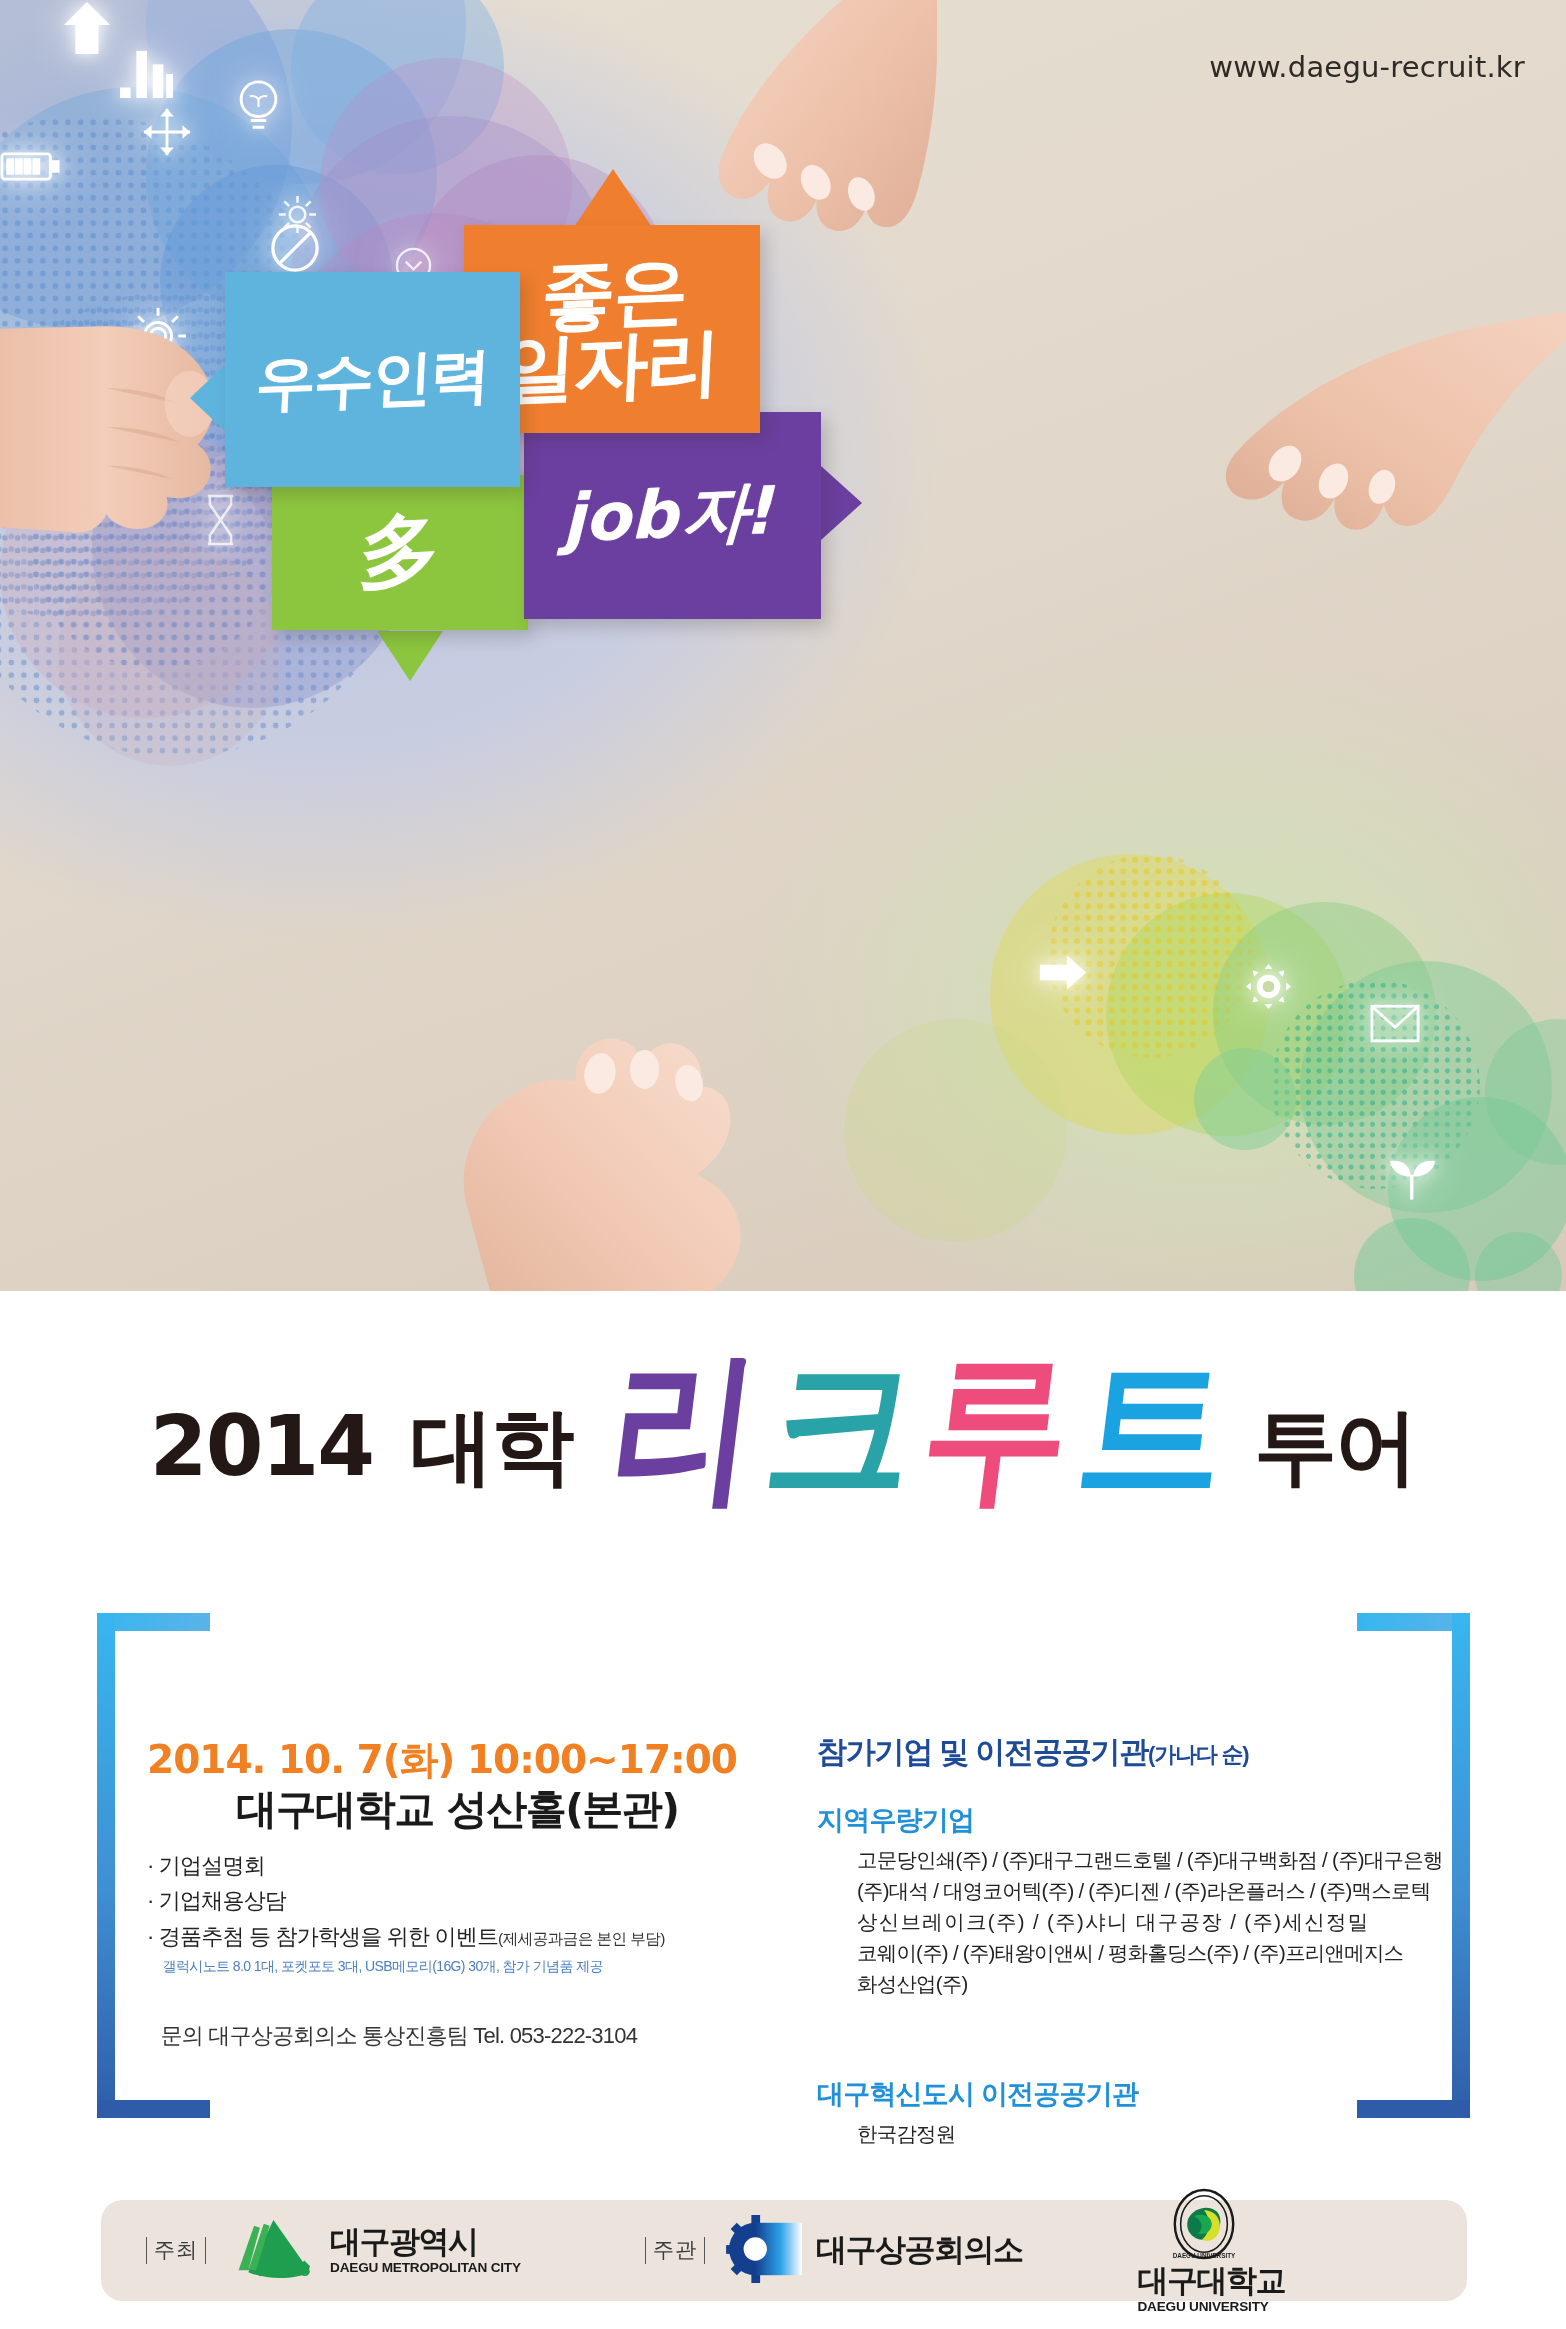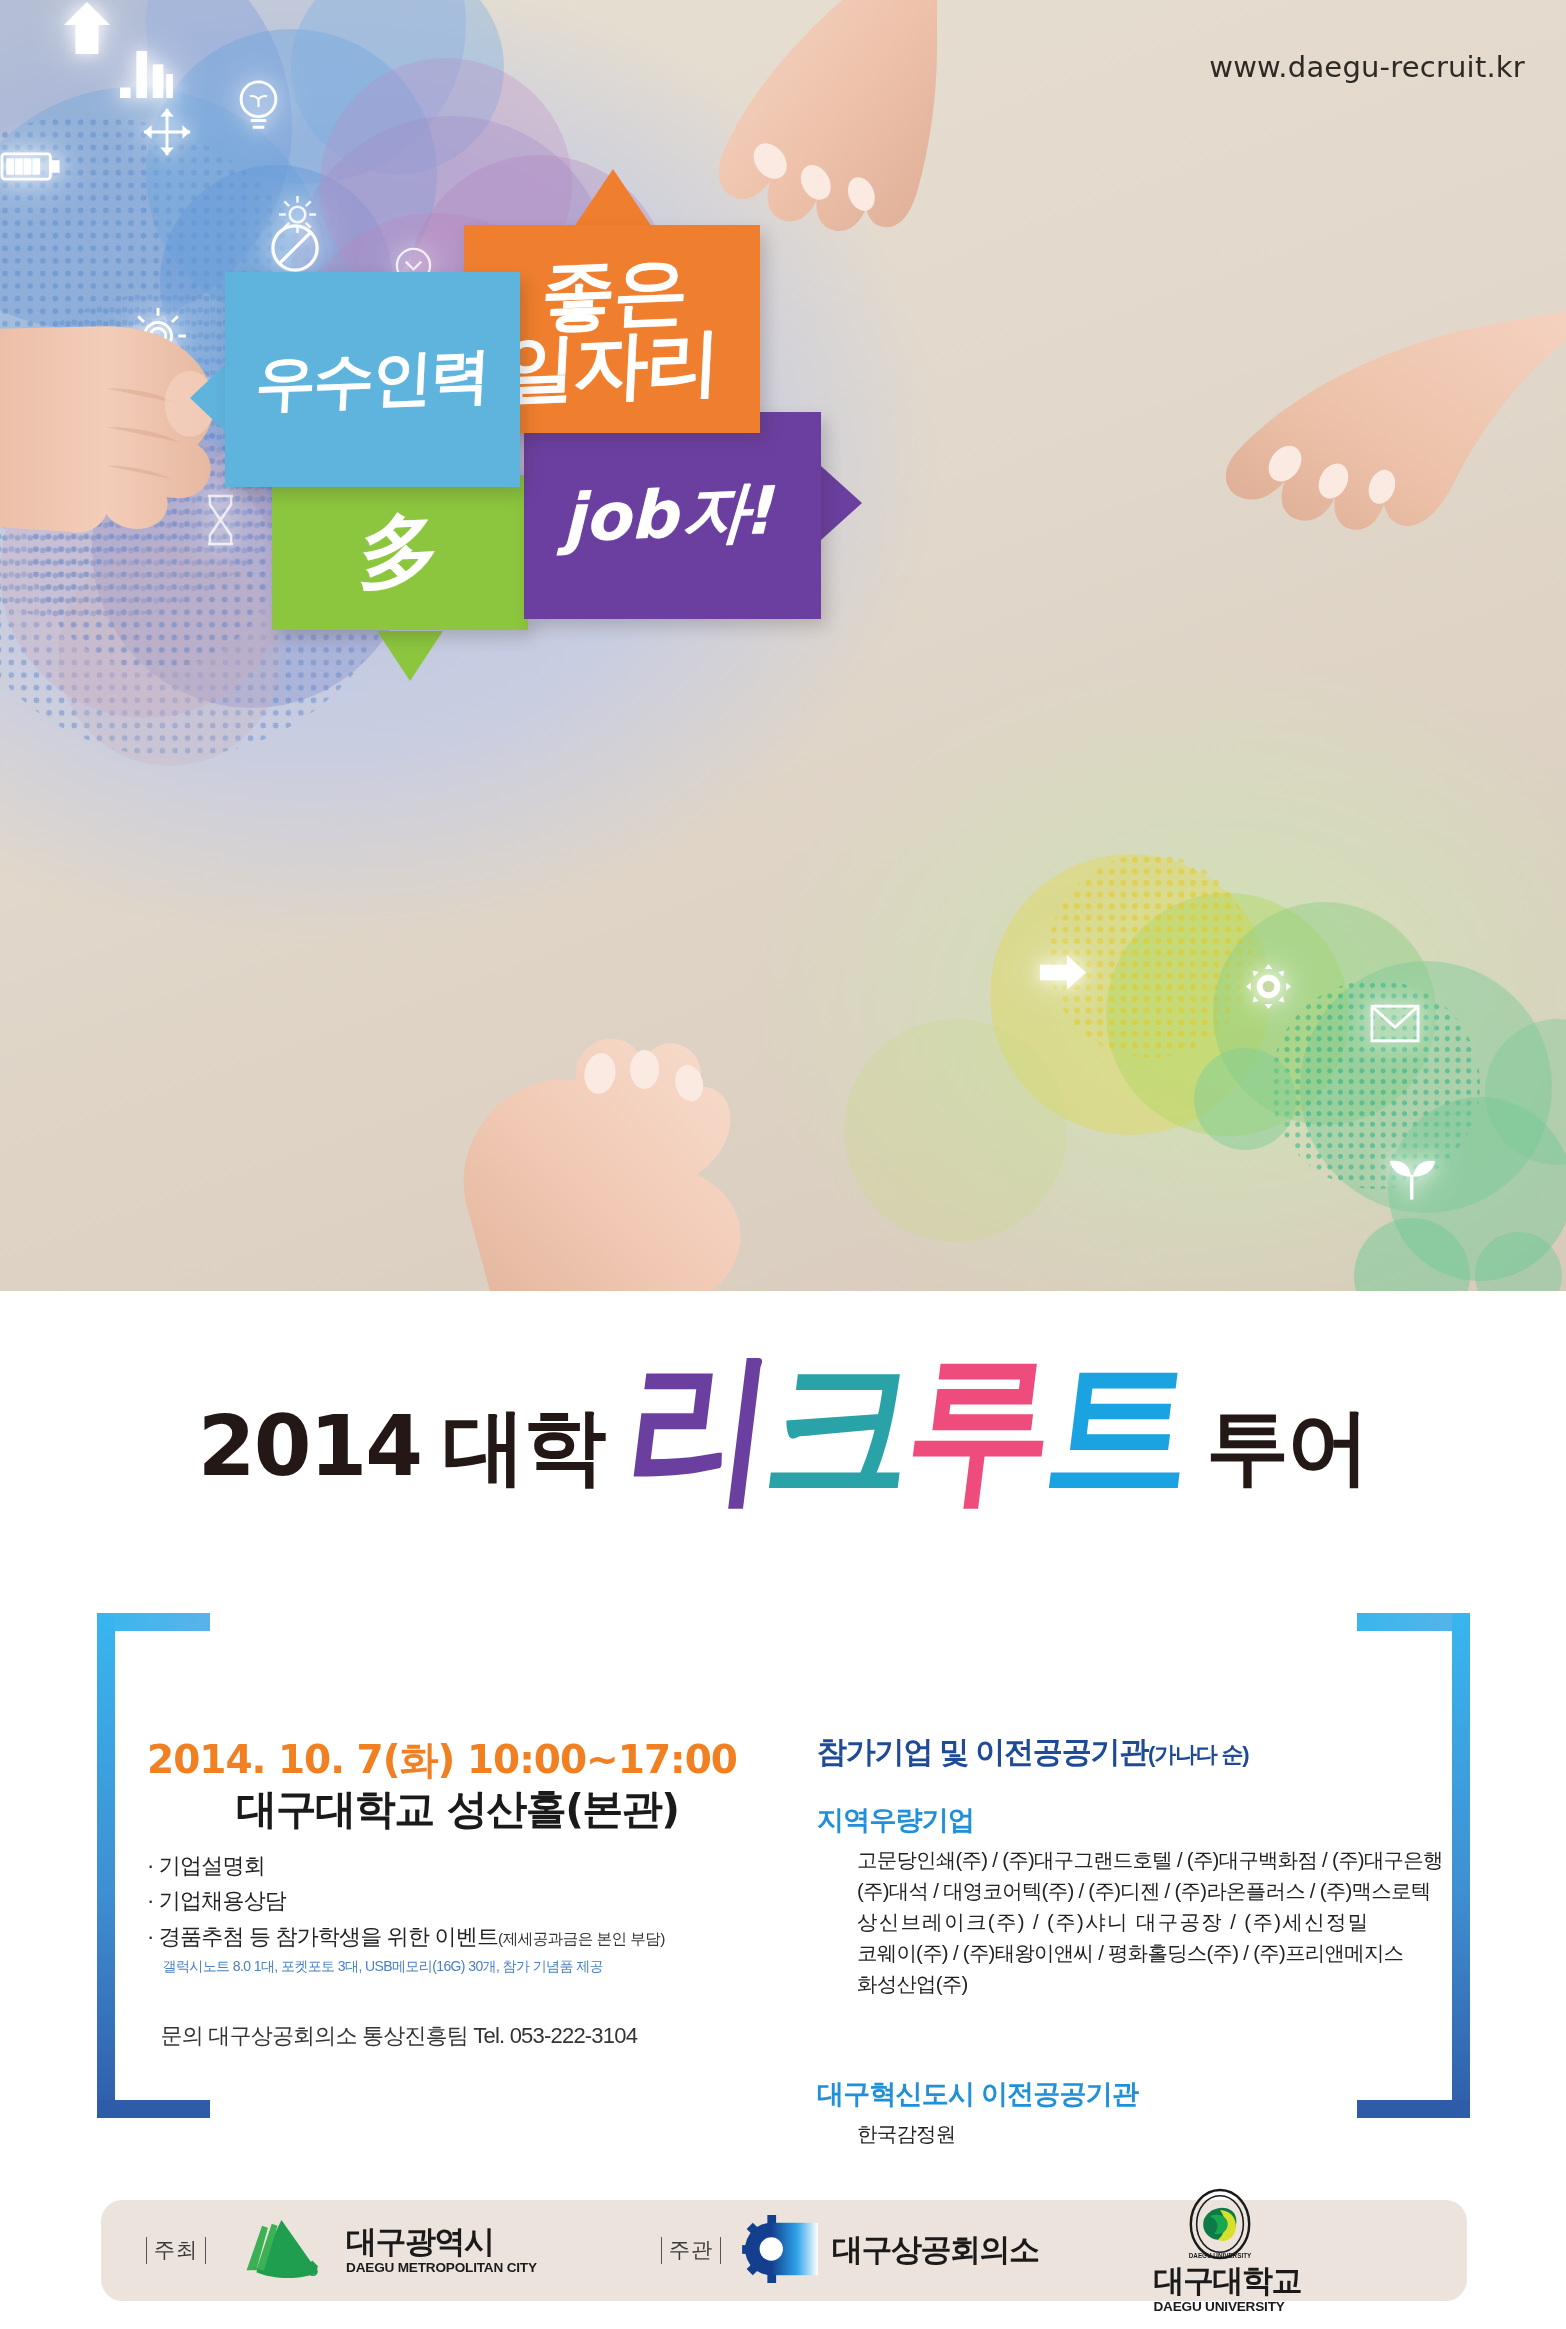--- a/index.html
+++ b/index.html
@@ -101,21 +101,21 @@
     width: 1566px; height: 1039px;
     background: #ffffff;
   }
 
   
   .title-row {
     position: absolute;
     left: 0; top: 97px;
     width: 1566px;
     display: flex; align-items: flex-end; justify-content: center;
-    gap: 0;
+    gap: 16px;
   }
   .t-plain {
     font-size: 83px; font-weight: 700; color: #231815;
     letter-spacing: -1.9px; line-height: 1;
     font-family: "DejaVu Sans", sans-serif;
     padding-bottom: 5.8px;
   }
   .t-year { margin-right: 21.3px; }
   .t-univ { margin-right: 23px; }
   .t-tour { margin-left: 17.5px; }
@@ -515,21 +515,21 @@
     <div class="r-gap"></div>
 
     <div class="r-sub blue2">대구혁신도시 이전공공기관</div>
     <div class="r-list">
       <div class="r-line">한국감정원</div>
     </div>
   </div>
 
   <div class="footer">
 
-    <div class="fo-group" style="margin-left:45px;gap:8px;">
+    <div class="fo-group" style="margin-left:45px;">
       <span class="fo-tag">주최</span>
       <span class="logo-mark">
         <svg width="89" height="66" viewBox="0 0 92 68">
           <path d="M48 4 L86 58 C70 66 40 66 22 58 Z" fill="#1f9e4f"></path>
           <path d="M34 12 L22 56 L12 56 L28 10 Z" fill="#3cb055"></path>
           <path d="M44 10 L30 56 L22 56 L38 8 Z" fill="#3cb055"></path>
           <path d="M80 46 C66 62 34 62 18 52 C36 68 74 64 86 52 Z" fill="#1f9e4f"></path>
           <text x="32" y="62" font-family="Liberation Sans, sans-serif" font-size="15" font-weight="700" fill="#1f9e4f">DAEGU</text>
         </svg>
       </span>

